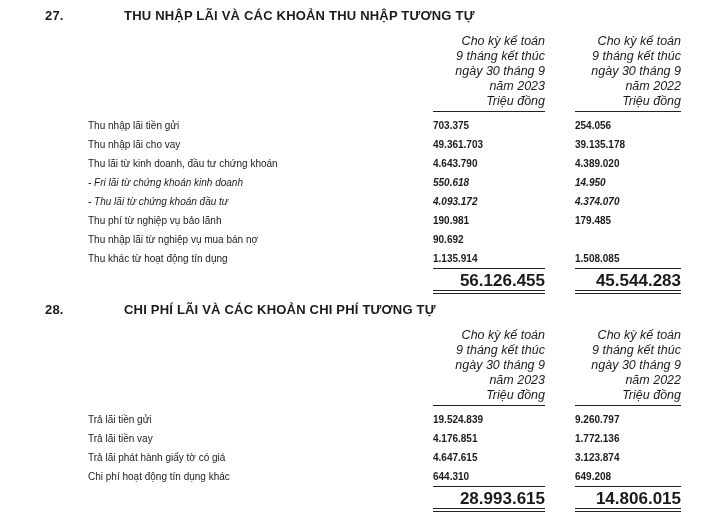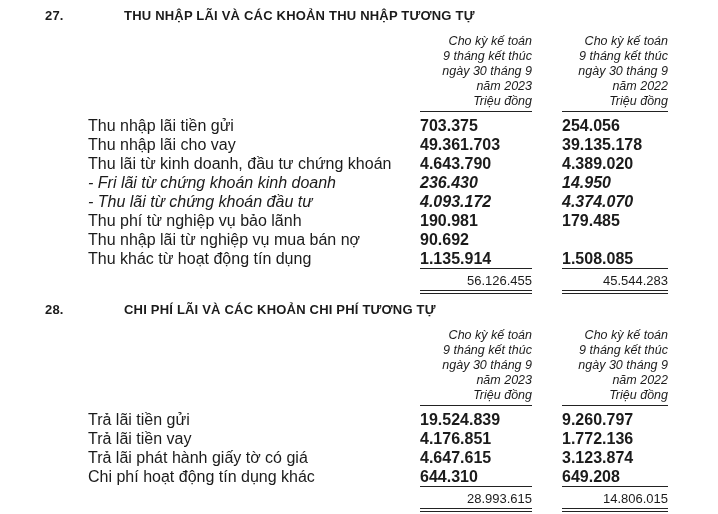--- a/index.html
+++ b/index.html
@@ -24,44 +24,44 @@
     gap: 36px;
   }
   .sec-num { width: 43px; flex: 0 0 43px; }
   .sec-title { flex: 1; }
 
   
   .grid {
     display: grid;
     grid-template-columns: 1fr 112px 30px 106px;
     margin-left: 88px;
-    margin-right: 50px;
+    margin-right: 37px;
   }
 
   .header-row { margin-top: 8px; }
   .col-head {
     grid-column: auto;
     text-align: right;
     font-style: italic;
     font-size: 12.5px;
     line-height: 15px;
     padding-bottom: 2px;
     border-bottom: 1.5px solid #222;
   }
   .col-head .unit { }
   .spacer { border: none; }
 
   .rows { margin-top: 4px; }
-  .row { font-size: 16px; line-height: 19px; }
+  .row { font-size: 10px; line-height: 19px; }
   .row .label { text-align: left; padding-right: 4px; white-space: nowrap; }
   .row .num { text-align: left; font-variant-numeric: tabular-nums; font-weight: bold; }
   .row.italic { font-style: italic; }
   .row.last .num { border-bottom: 1.5px solid #222; }
 
-  .total-row { font-weight: normal; font-size: 13px; line-height: 19px; margin-top: 2px; }
+  .total-row { font-weight: bold; font-size: 17px; line-height: 19px; margin-top: 2px; }
   .total-row .num { text-align: right; border-bottom: 4px double #222; }
 
   .section + .section { margin-top: 8px; }
 </style>
 </head>
 <body>
 
 <div class="section">
   <div class="sec-head">
     <div class="sec-num">27.</div>
@@ -101,21 +101,21 @@
       <div class="num">39.135.178</div>
     </div>
     <div class="grid row">
       <div class="label">Thu lãi từ kinh doanh, đầu tư chứng khoán</div>
       <div class="num">4.643.790</div>
       <div class="spacer"></div>
       <div class="num">4.389.020</div>
     </div>
     <div class="grid row italic">
       <div class="label">- Fri lãi từ chứng khoán kinh doanh</div>
-      <div class="num">236.430</div>
+      <div class="num">550.618</div>
       <div class="spacer"></div>
       <div class="num">14.950</div>
     </div>
     <div class="grid row italic">
       <div class="label">- Thu lãi từ chứng khoán đầu tư</div>
       <div class="num">4.093.172</div>
       <div class="spacer"></div>
       <div class="num">4.374.070</div>
     </div>
     <div class="grid row">

